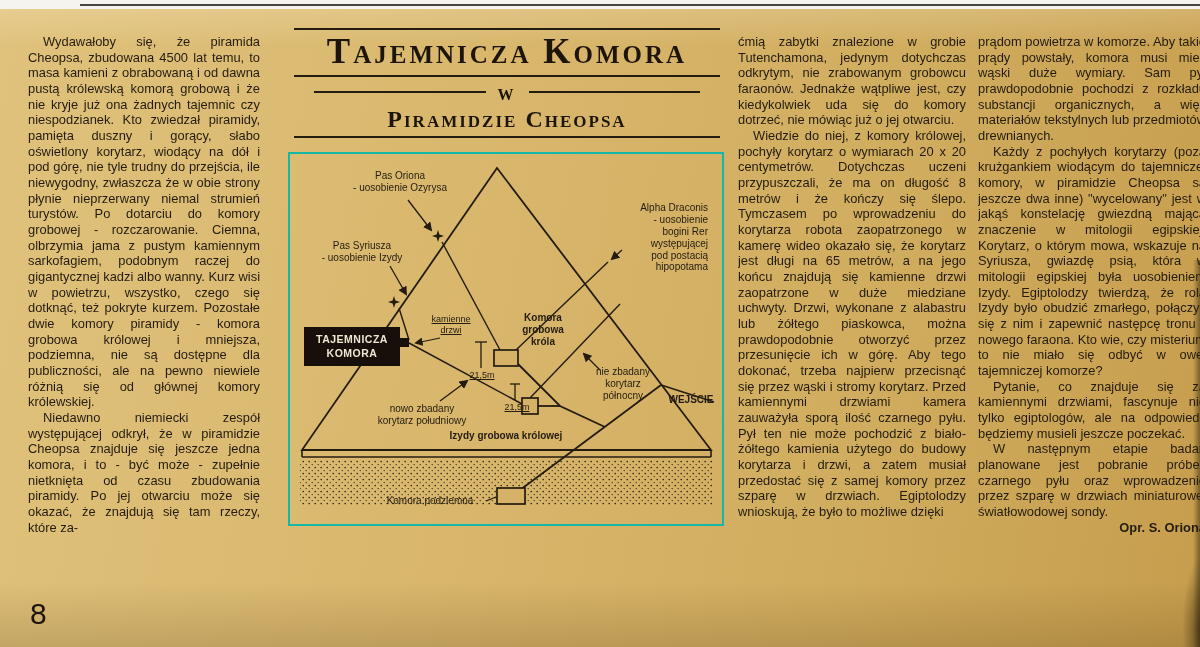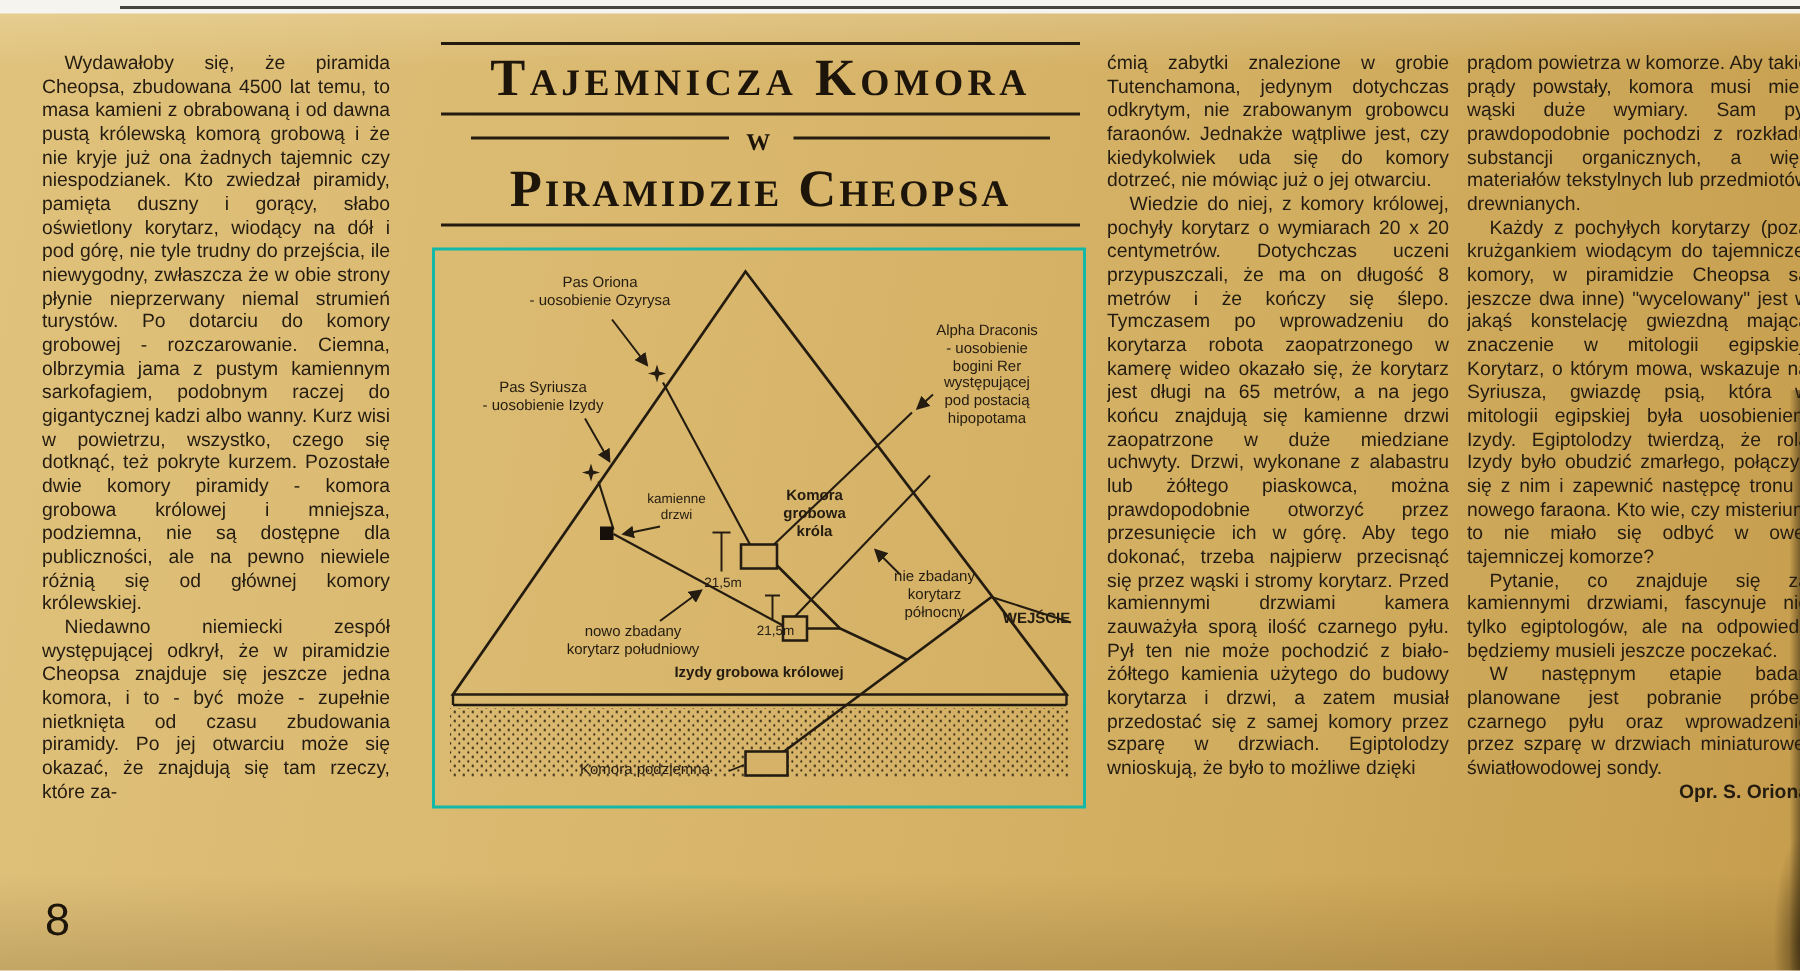--- a/index.html
+++ b/index.html
@@ -27,28 +27,28 @@
 
   .center-col{width:438px;margin-left:16px;}
   .title-block{margin-top:8px;padding:0 4px;}
   .rule{height:2px;background:#241c10;margin:3px 2px;}
   .title-line{font-family:"Liberation Serif", serif;font-variant:small-caps;font-weight:bold;
     text-align:center;letter-spacing:3px;color:#1d150a;}
   .t1{font-size:35px;line-height:1.1;margin:1px 0;}
   .w-row{display:flex;align-items:center;gap:12px;margin:1px 22px;}
   .w-row .rule{flex:1;margin:0;}
   .t2{font-size:23px;line-height:1.1;}
-  .t3{font-size:35px;line-height:1.15;margin:1px 0;letter-spacing:2px;}
+  .t3{font-size:24px;line-height:1.15;margin:1px 0;letter-spacing:2px;}
 
   .diagram-frame{position:relative;width:432px;height:370px;border:2px solid #14b8a6;margin-top:14px;margin-left:0;}
   .diagram-frame svg{position:absolute;left:0;top:0;}
   .dlabel{position:absolute;font-size:10px;line-height:1.18;white-space:pre-line;text-align:center;color:#241c10;}
   .dlabel.bold{font-weight:bold;}
-  .dlabel.small{font-size:9px;}
-  .dlabel.left{text-align:center;}
+  .dlabel.small{font-size:9px;text-decoration:underline;}
+  .dlabel.left{text-align:right;}
   .mystery-box{position:absolute;background:#17100a;color:#efe7d2;font-weight:bold;
     text-align:center;white-space:pre-line;font-size:10.5px;line-height:1.25;padding:6px 4px;letter-spacing:0.5px;}
 
   .page-number{position:absolute;left:30px;bottom:16px;font-size:30px;color:#1d150a;}
 </style>
 </head>
 <body>
 
 <div class="scan-strip">
   <div class="scan-line"></div>
@@ -134,20 +134,22 @@
       <div class="dlabel" style="left:50px;top:16px;width:120px;">Pas Oriona
 - uosobienie Ozyrysa</div>
       <div class="dlabel" style="left:16px;top:86px;width:112px;">Pas Syriusza
 - uosobienie Izydy</div>
       <div class="dlabel left" style="left:318px;top:48px;width:100px;">Alpha Draconis
 - uosobienie
 bogini Rer
 występującej
 pod postacią
 hipopotama</div>
+      <div class="mystery-box" style="left:14px;top:173px;width:88px;">TAJEMNICZA
+KOMORA</div>
       <div class="dlabel small" style="left:132px;top:160px;width:58px;">kamienne
 drzwi</div>
       <div class="dlabel bold" style="left:215px;top:158px;width:76px;">Komora
 grobowa
 króla</div>
       <div class="dlabel small" style="left:170px;top:216px;width:44px;">21,5m</div>
       <div class="dlabel small" style="left:205px;top:248px;width:44px;">21,5m</div>
       <div class="dlabel" style="left:296px;top:212px;width:74px;">nie zbadany
 korytarz
 północny</div>

